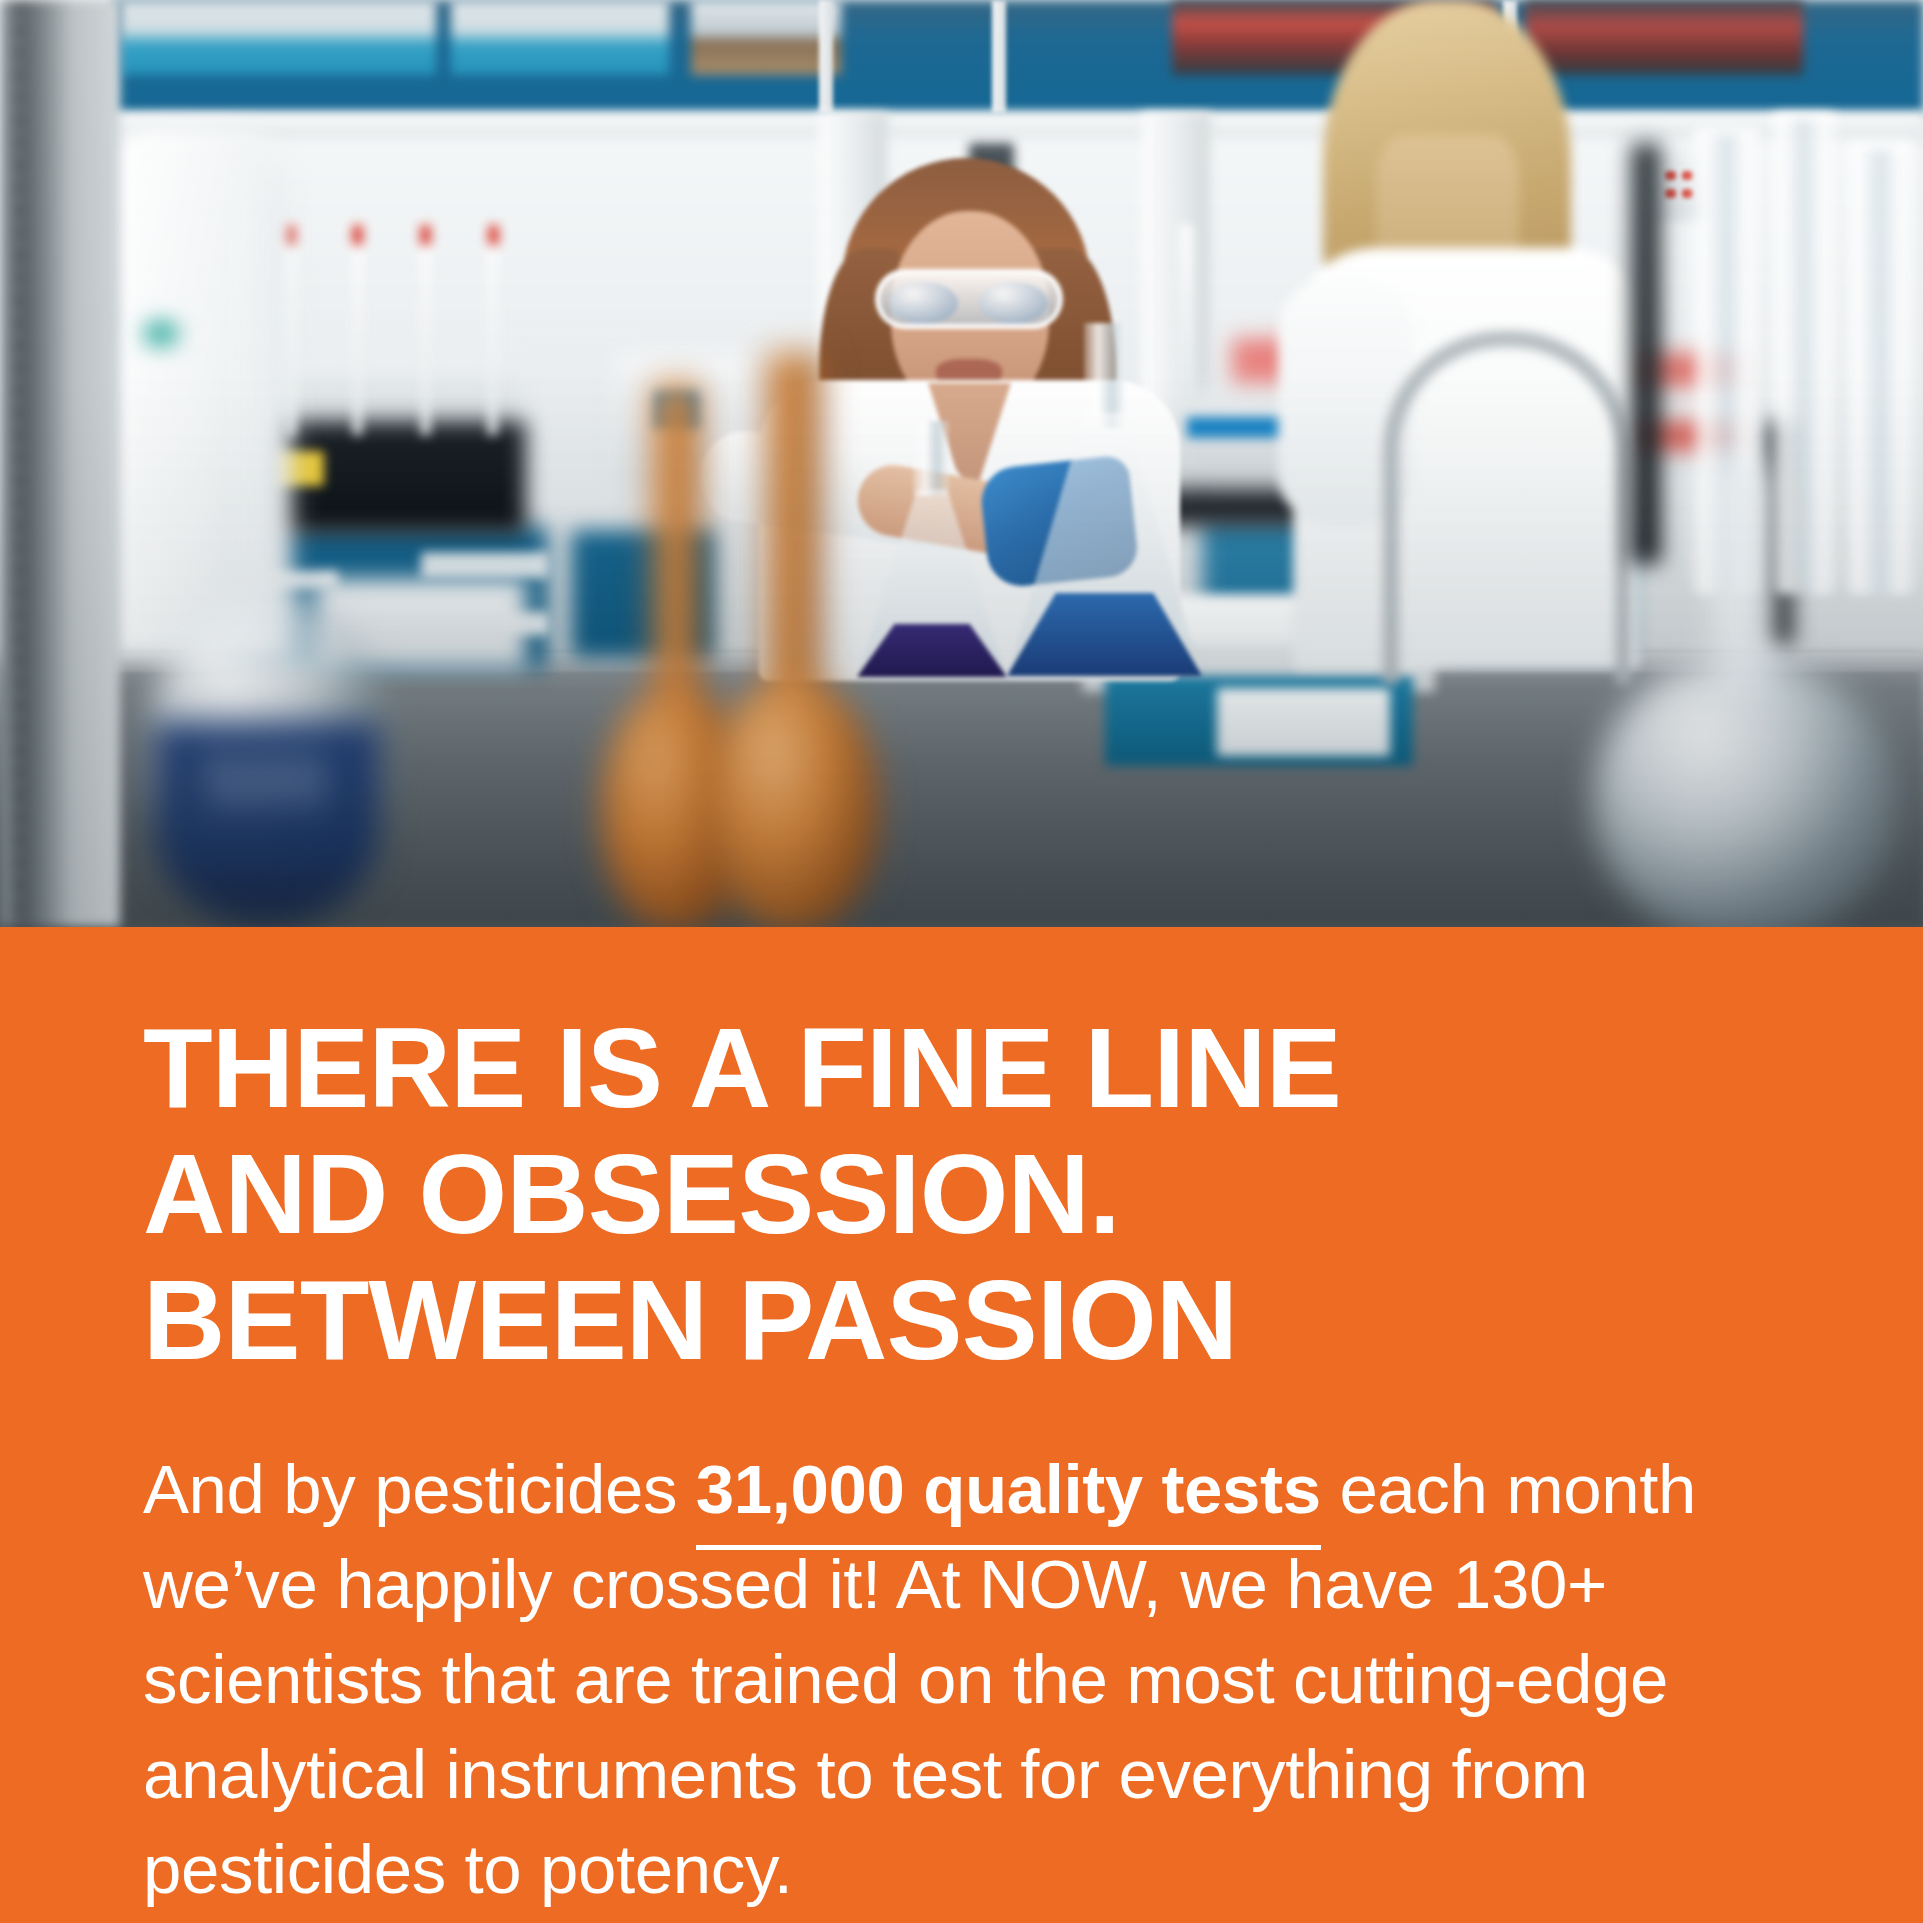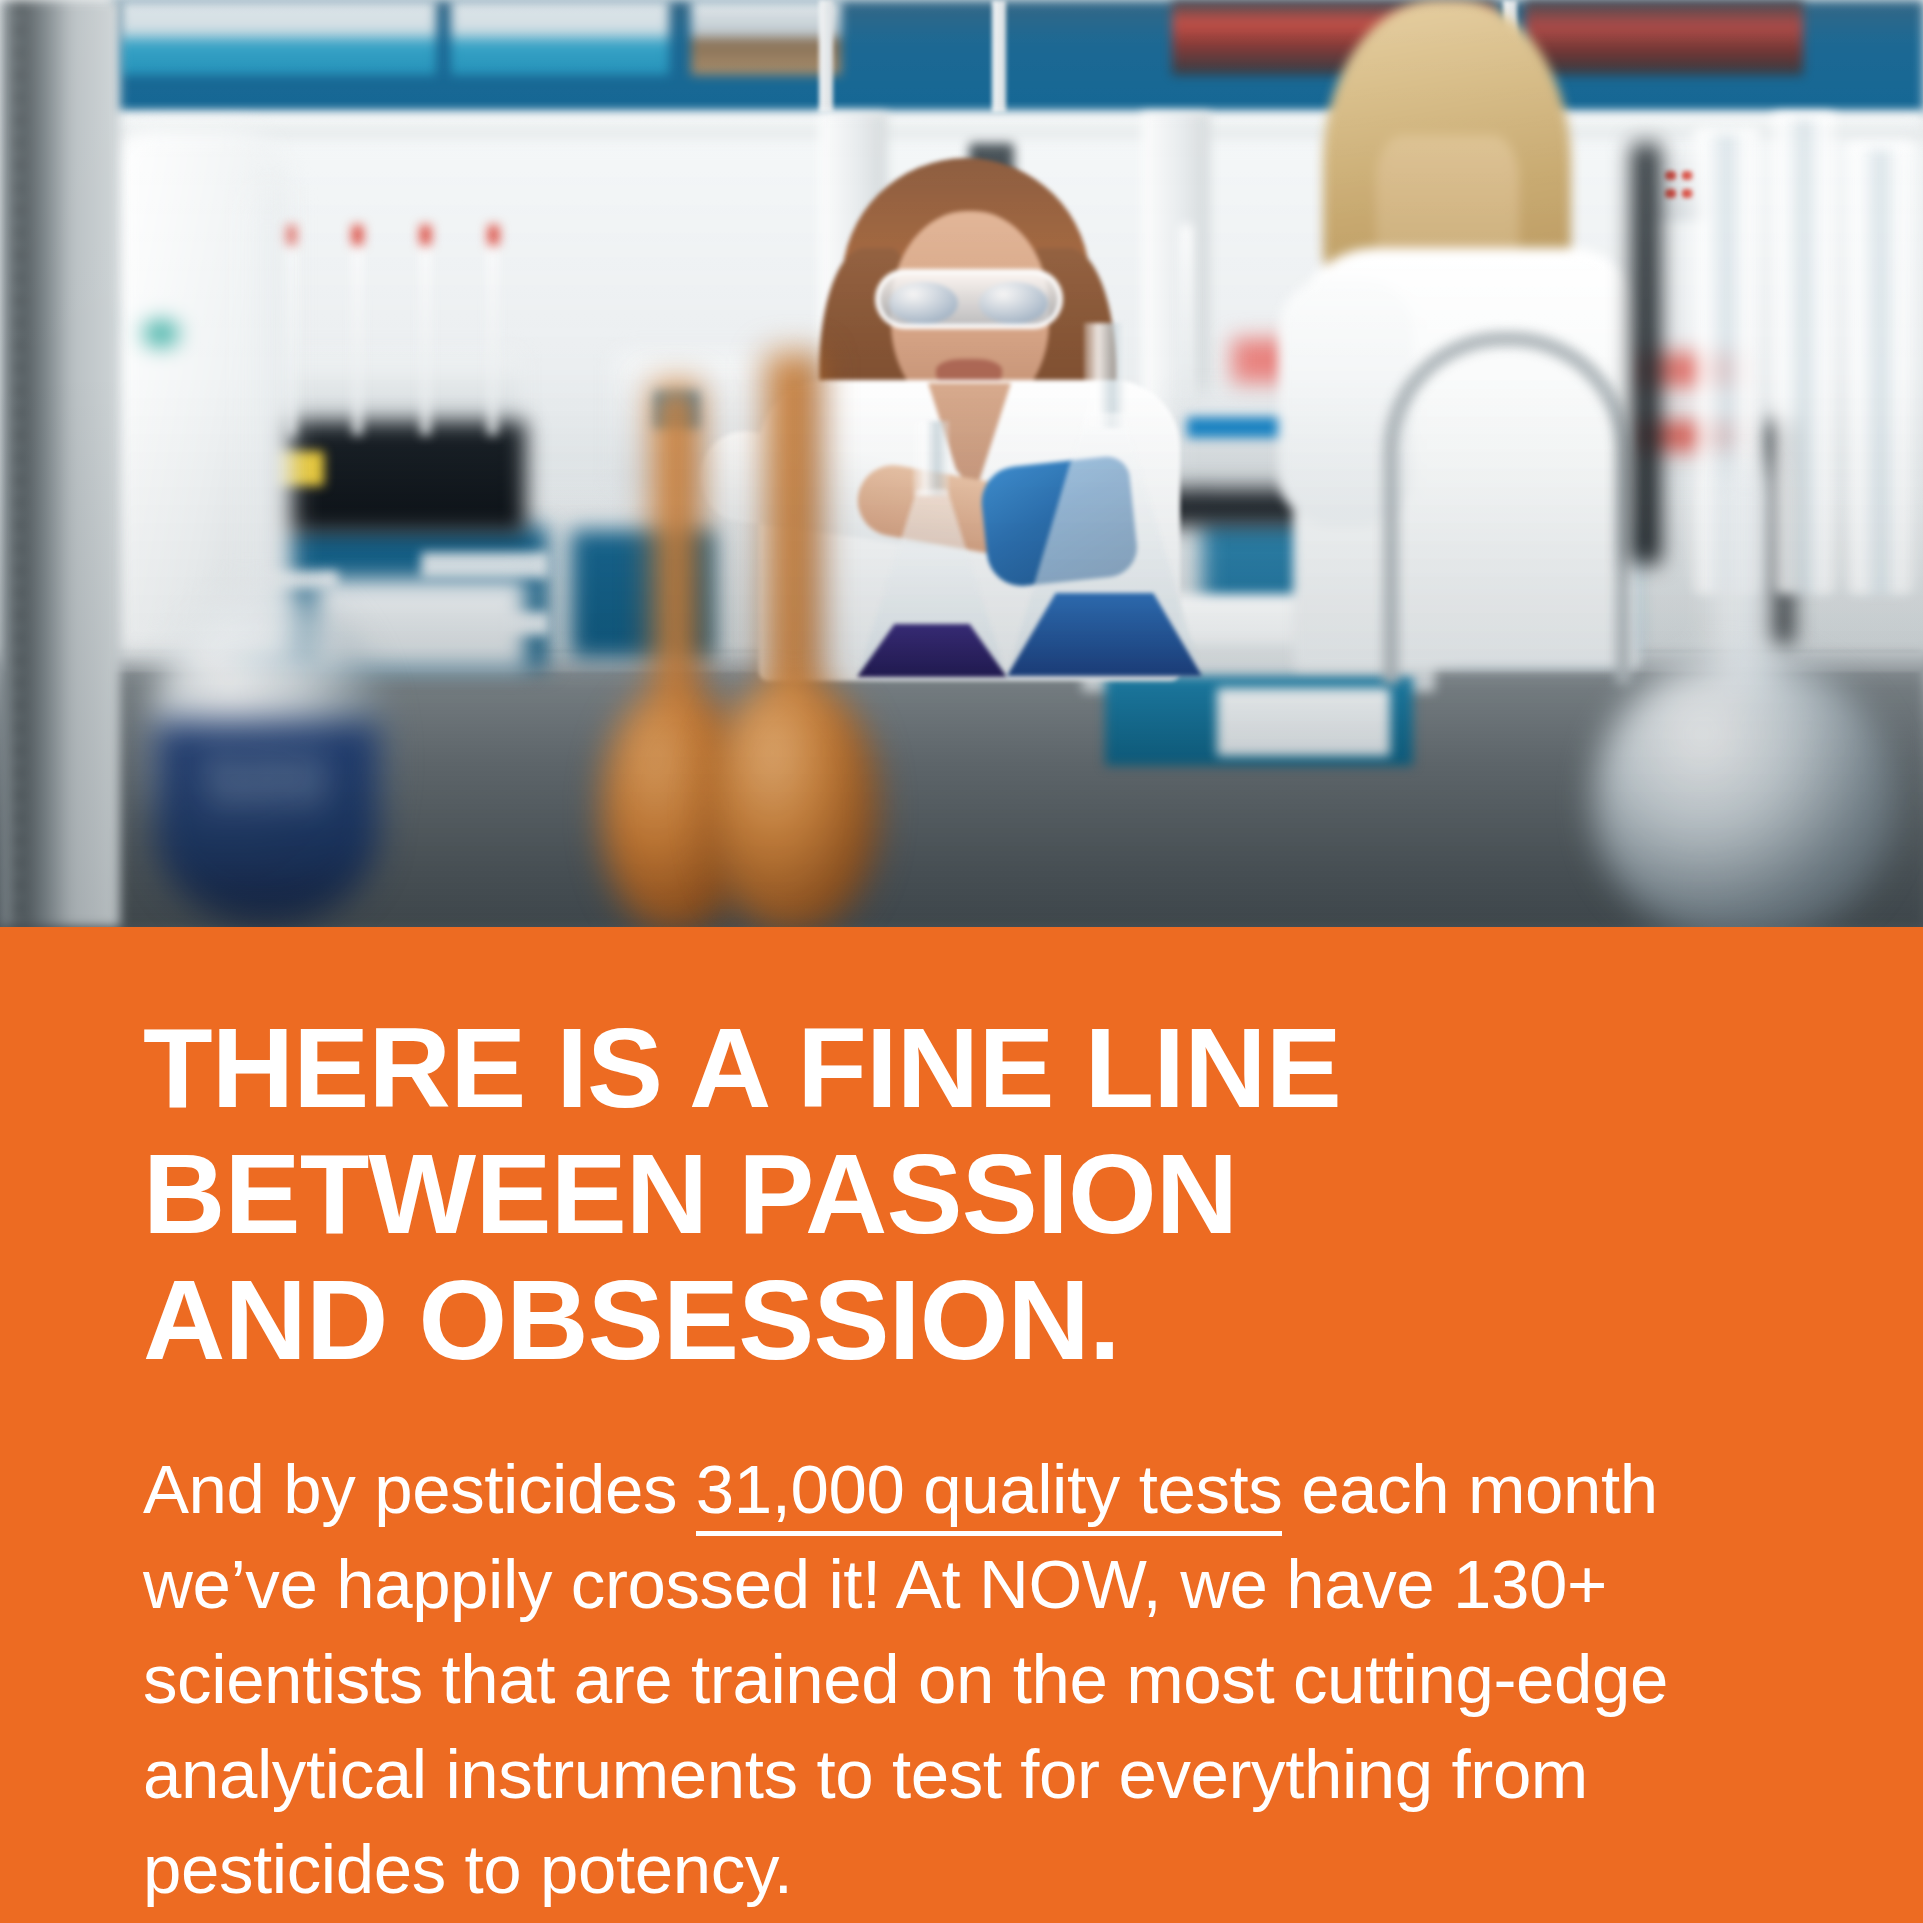--- a/index.html
+++ b/index.html
@@ -380,23 +380,23 @@
     margin-top: 59px;
     color: #FFFFFF;
     font-family: "Liberation Sans", sans-serif;
     font-weight: 400;
     font-size: 69px;
     line-height: 95px;
     letter-spacing: -0.4px;
     max-width: 1593px;
   }
   .body-copy .emph {
-    font-weight: 400;
+    font-weight: 700;
     border-bottom: 5.3px solid #FFFFFF;
-    padding-bottom: 3px;
+    padding-bottom: 17px;
   }
 </style>
 </head>
 <body>
 
 <div class="poster">
 
   <div class="photo">
     <div class="photo-scene">
 
@@ -534,22 +534,22 @@
 
       <div class="photo-grade"></div>
     </div>
   </div>
 
   <div class="panel">
     <div class="panel-inner">
 
       <h1 class="headline">
         <span class="hl-line">THERE IS A FINE LINE</span>
+        <span class="hl-line">AND OBSESSION.</span>
         <span class="hl-line">BETWEEN PASSION</span>
-        <span class="hl-line">AND OBSESSION.</span>
       </h1>
 
       <p class="body-copy"><span>And by pesticides </span><span class="emph">31,000 quality tests</span><span> each month we’ve happily crossed it! At NOW, we have 130+ scientists that are trained on the most cutting-edge analytical instruments to test for everything from pesticides to potency.</span></p>
 
     </div>
   </div>
 
 </div>
 
 

